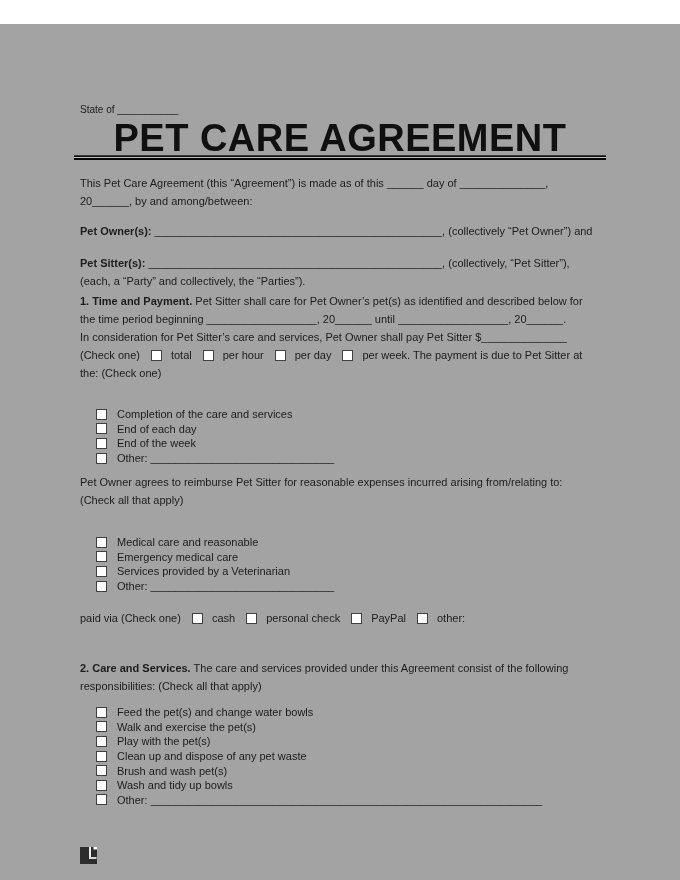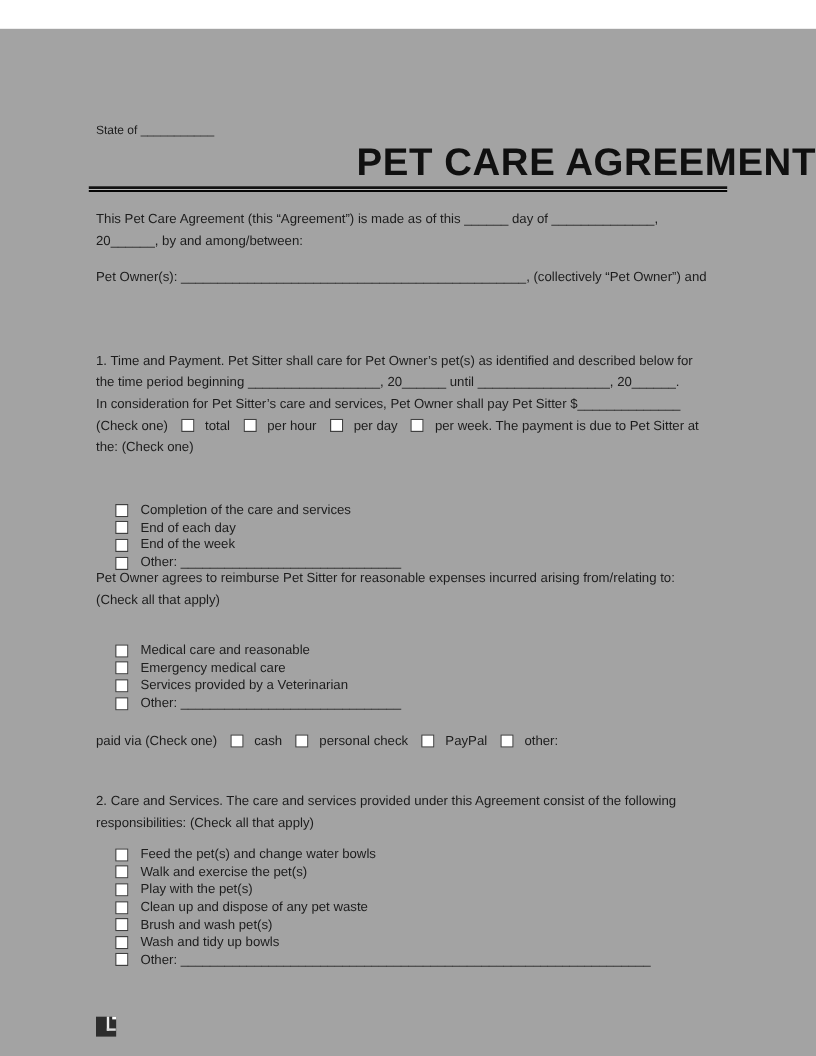--- a/index.html
+++ b/index.html
@@ -4,25 +4,25 @@
 <style>
   html,body{margin:0;padding:0;background:#ffffff;}
   .page{
     position:relative;width:680px;height:880px;background:#a3a3a3;
     font-family:"Liberation Sans",sans-serif;font-size:11px;color:#1c1c1c;
     overflow:hidden;
     margin-top:24px;
   }
   .abs{position:absolute;left:80px;}
   .line{white-space:nowrap;line-height:18px;height:18px;}
-  .b{font-weight:normal;}
+  .b{font-weight:bold;}
   .state{top:77px;font-size:10px;}
   .title{
-    position:absolute;left:0;top:93px;width:100%;text-align:right;
-    font-weight:bold;font-size:32px;color:#101010;letter-spacing:0.5px;
+    position:absolute;left:0;top:93px;width:100%;text-align:center;
+    font-weight:bold;font-size:38px;color:#101010;letter-spacing:0.5px;
   }
   .rule{
     position:absolute;left:74px;top:131px;width:532px;height:5px;
     background:linear-gradient(to bottom,
       #3c3c3c 0%,#3c3c3c 20%,
       #121212 20%,#121212 44%,
       #bdbdbd 44%,#bdbdbd 62%,
       #050505 62%,#050505 100%);
   }
   .cb{
@@ -48,28 +48,32 @@
 
   <div class="rule"></div>
 
   <div class="abs" style="top:150px">
       <div class="line"><span>This Pet Care Agreement (this “Agreement”) is made as of this ______ day of ______________,</span></div>
       <div class="line"><span>20______, by and among/between:</span></div>
     </div>
   <div class="abs" style="top:198px">
       <div class="line"><span class="b">Pet Owner(s):</span><span> _______________________________________________, (collectively “Pet Owner”) and</span></div>
     </div>
+  <div class="abs" style="top:230px">
+      <div class="line"><span class="b">Pet Sitter(s):</span><span> ________________________________________________, (collectively, “Pet Sitter”),</span></div>
+      <div class="line"><span>(each, a “Party” and collectively, the “Parties”).</span></div>
+    </div>
   <div class="abs" style="top:268px">
       <div class="line"><span class="b">1. Time and Payment.</span><span> Pet Sitter shall care for Pet Owner’s pet(s) as identified and described below for</span></div>
       <div class="line"><span>the time period beginning __________________, 20______ until __________________, 20______.</span></div>
       <div class="line"><span>In consideration for Pet Sitter’s care and services, Pet Owner shall pay Pet Sitter $______________</span></div>
       <div class="line"><span>(Check one)</span><span class="cb"></span><span>total</span><span class="cb"></span><span>per hour</span><span class="cb"></span><span>per day</span><span class="cb"></span><span>per week. The payment is due to Pet Sitter at</span></div>
       <div class="line"><span>the: (Check one)</span></div>
     </div>
-  <div class="abs" style="top:394px">
+  <div class="abs" style="top:383px">
       <div class="check-row">
         <span class="cb"></span>
         <span class="lbl">Completion of the care and services</span>
       </div>
       <div class="check-row">
         <span class="cb"></span>
         <span class="lbl">End of each day</span>
       </div>
       <div class="check-row">
         <span class="cb"></span>

